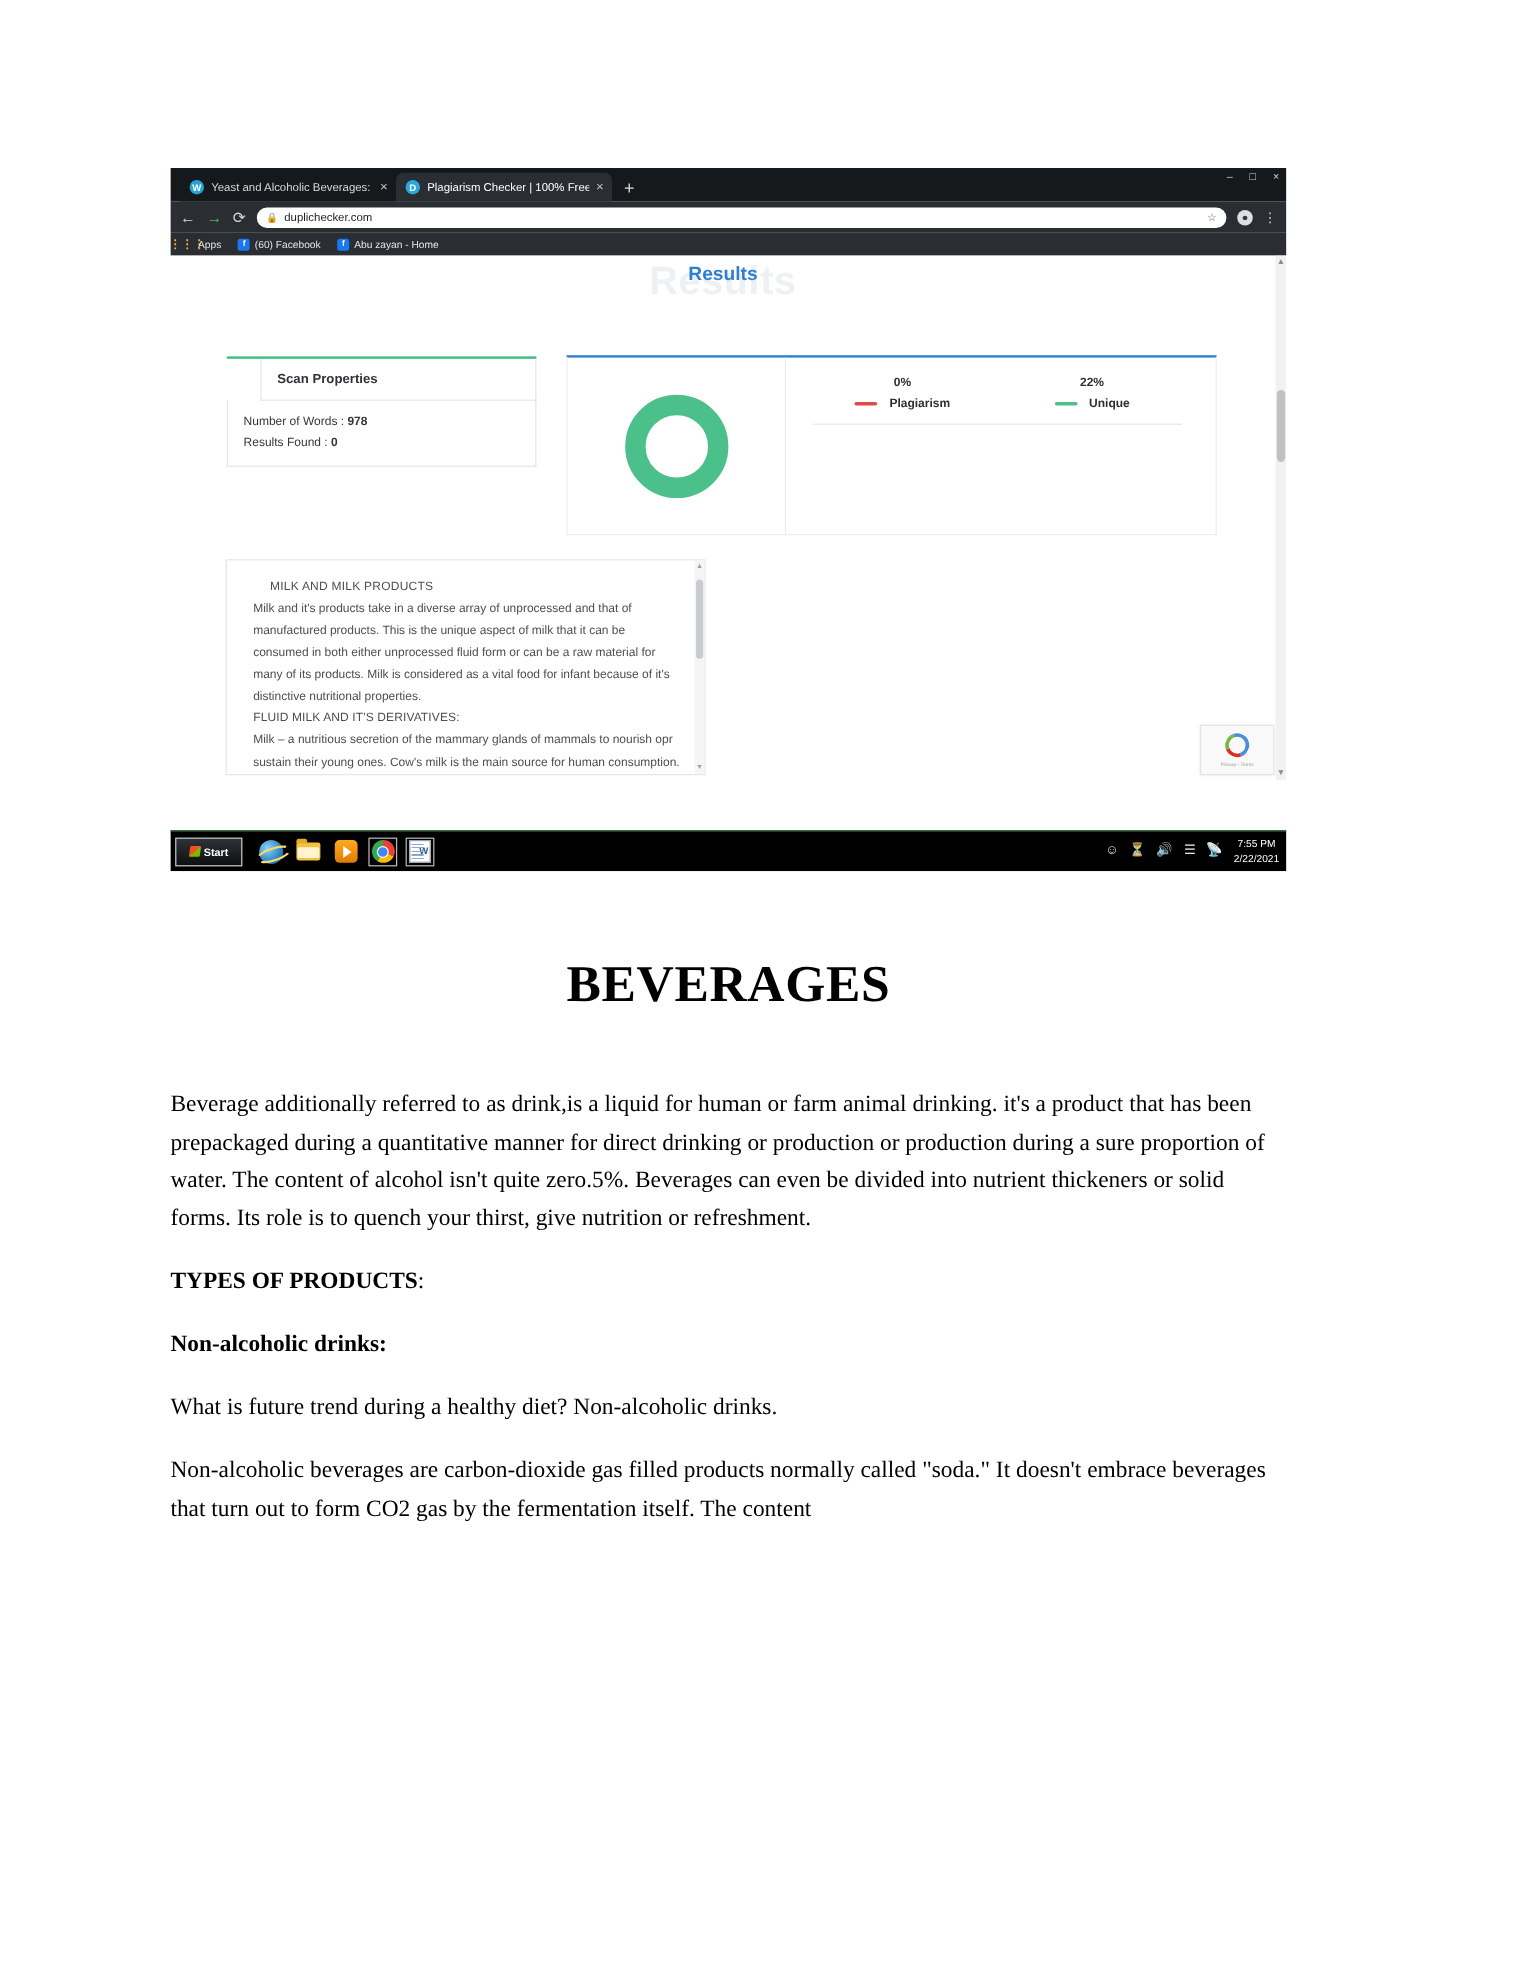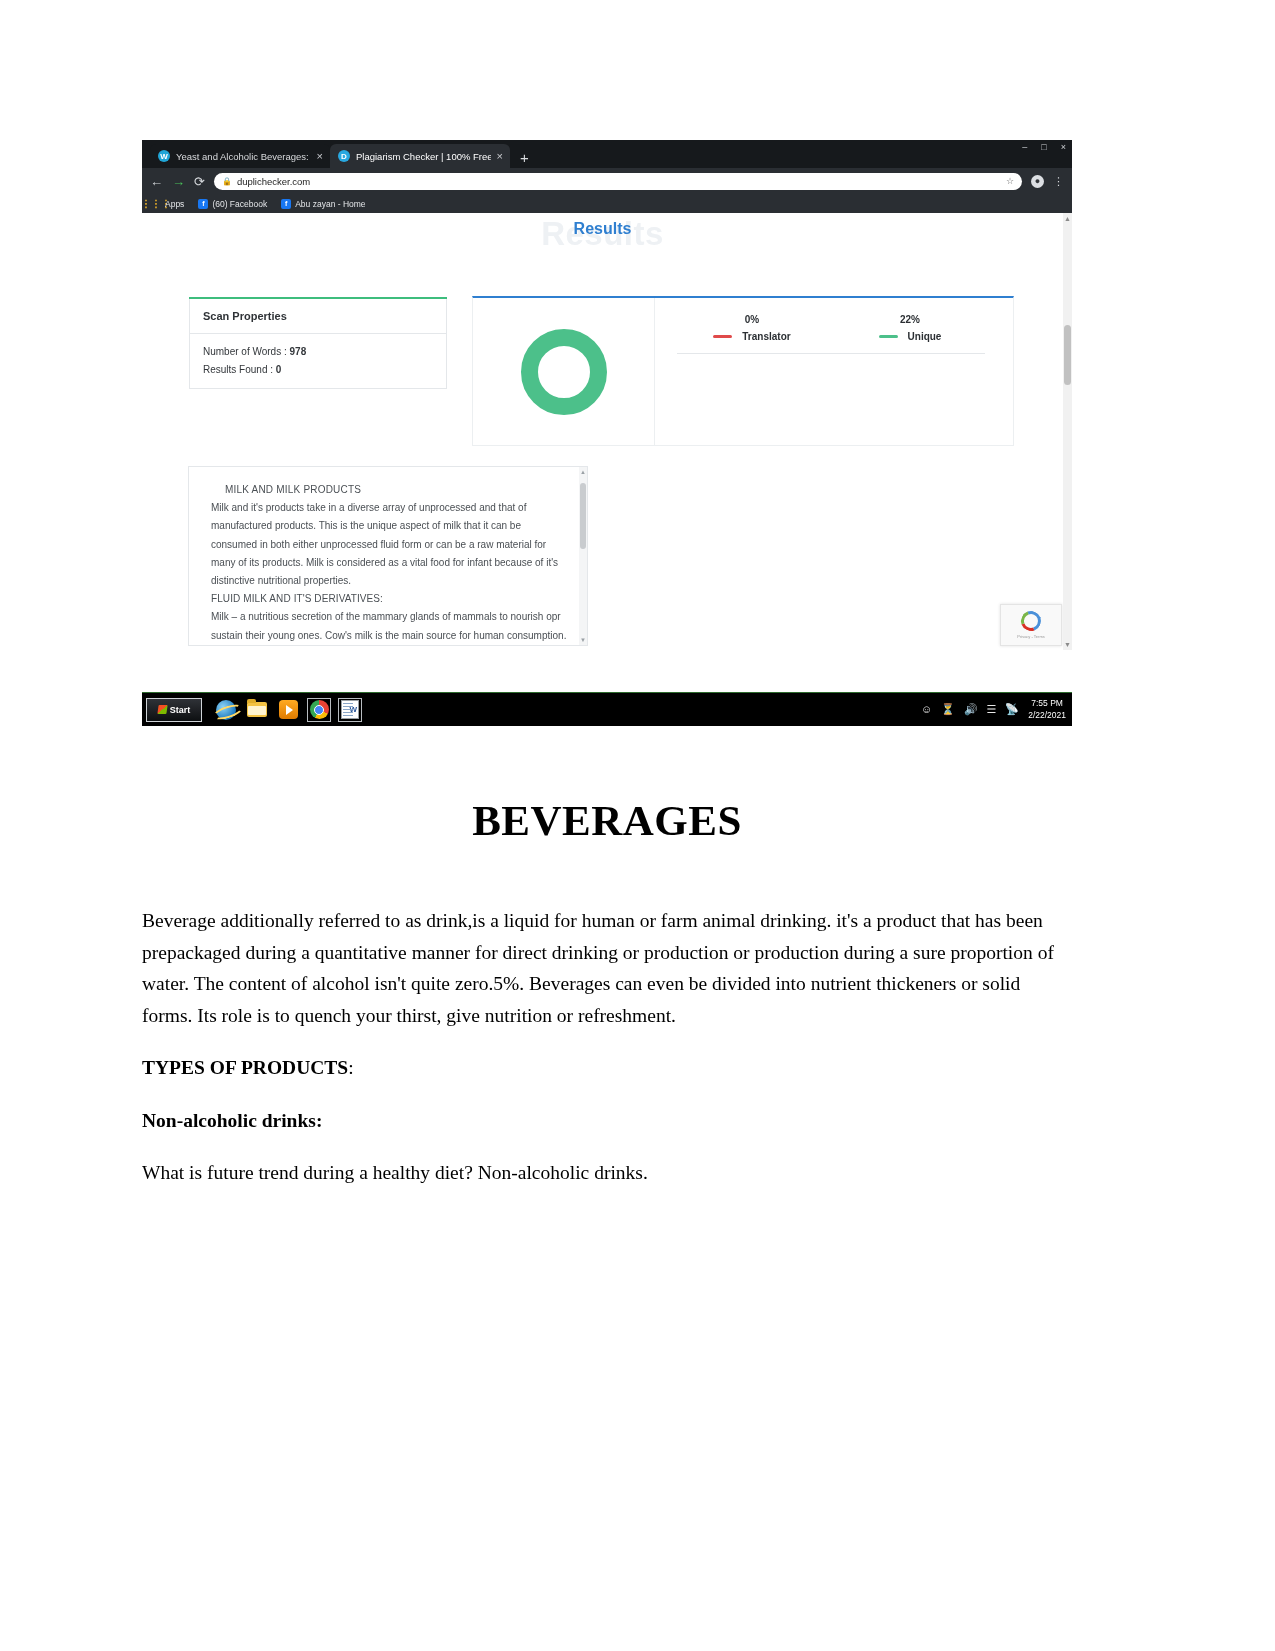--- a/index.html
+++ b/index.html
@@ -150,21 +150,21 @@
   }
 
   
   .scan-card {
     position: absolute; left: 47px; top: 84px; width: 258px;
     background: #fff;
   }
   .scan-top-rule { height: 2px; background: #3dbd7d; }
   .scan-head {
     border: 1px solid #e4e7ea; border-top: none;
-    padding: 11px 13px; font-size: 11px; font-weight: bold; color: #2f3337;
+    padding: 11px 13px; font-size: 11px; font-weight: bold; color: #2f3337; margin-left: 28px;
   }
   .scan-body {
     border: 1px solid #e4e7ea; border-top: none;
     padding: 9px 13px 10px;
     font-size: 10px; color: #33373b; line-height: 1.75;
   }
   .scan-body b { font-weight: bold; }
 
   .tools-row {
     position: absolute; left: 47px; top: 280px; width: 266px;
@@ -480,21 +480,21 @@
             <div class="legend-pct">0%</div>
           </div>
           <div class="legend-col">
             <div class="legend-pct">22%</div>
           </div>
         </div>
         <div class="legend">
           <div class="legend-col">
             <div class="legend-row">
               <span class="legend-dash dash-red"></span>
-              <span class="legend-lab">Translator</span>
+              <span class="legend-lab">Plagiarism</span>
             </div>
           </div>
           <div class="legend-col">
             <div class="legend-row">
               <span class="legend-dash dash-green"></span>
               <span class="legend-lab">Unique</span>
             </div>
           </div>
         </div>
         <div class="sum-rule"></div>
@@ -564,13 +564,14 @@
     </div>
   </div>
 </div>
 
 <div class="doc">
   <h1>BEVERAGES</h1>
   <p>Beverage additionally referred to as drink,is a liquid for human or farm animal drinking. it's a product that has been prepackaged during a quantitative manner for direct drinking or production or production during a sure proportion of water. The content of alcohol isn't quite zero.5%. Beverages can even be divided into nutrient thickeners or solid forms. Its role is to quench your thirst, give nutrition or refreshment.</p>
   <p><b>TYPES OF PRODUCTS</b><span>:</span></p>
   <p><b>Non-alcoholic drinks:</b></p>
   <p>What is future trend during a healthy diet? Non-alcoholic drinks.</p>
+  <p>Non-alcoholic beverages are carbon-dioxide gas filled products  normally called "soda." It doesn't embrace beverages that turn out to form CO2 gas by the fermentation itself. The content</p>
 </div>
 
 </body></html>

